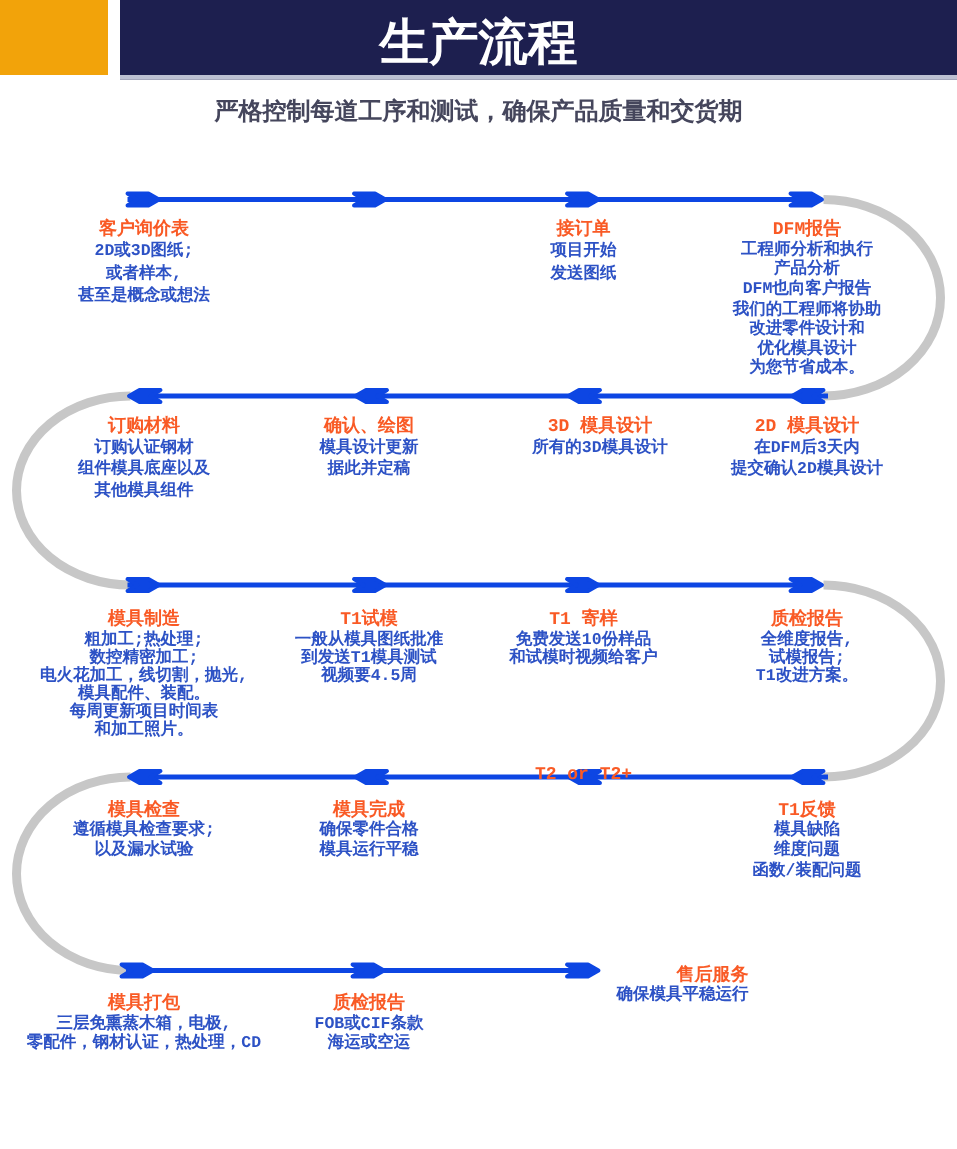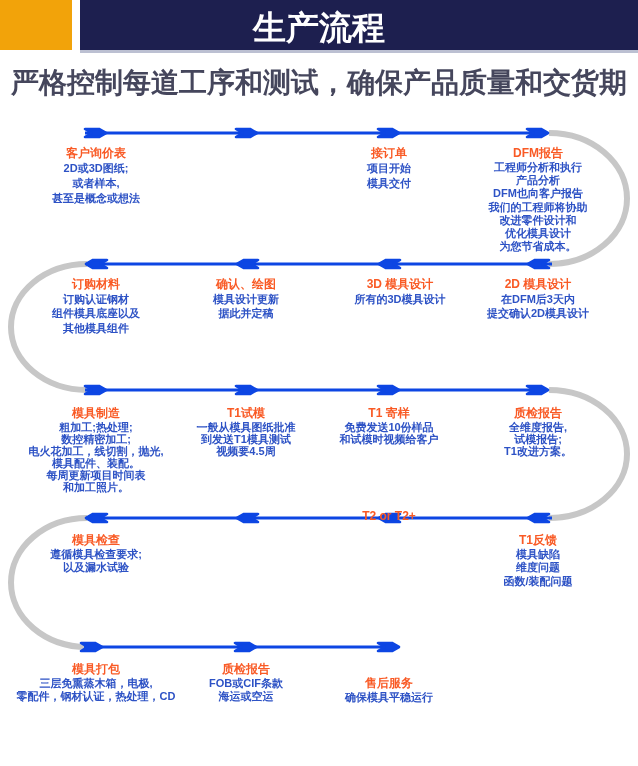--- a/index.html
+++ b/index.html
@@ -1,24 +1,24 @@
 <!DOCTYPE html>
 <html><head>
 <meta charset="utf-8">
 <style>
   html,body{margin:0;padding:0;}
   #page{position:relative;width:638px;height:766px;background:#ffffff;overflow:hidden;
-        font-family:Liberation Sans, sans-serif;}
+        font-family:Liberation Mono, monospace;}
   .accent-block{position:absolute;left:0;top:0;width:72px;height:50px;background:#f2a30a;}
   .title-bar{position:absolute;left:80px;top:0;width:558px;height:50px;background:#1d1f4f;
              border-bottom:3px solid #bcc0d2;}
   .page-title{position:absolute;left:0;top:6px;width:100%;text-align:center;color:#ffffff;
               font-size:33px;font-weight:bold;}
   .subtitle{position:absolute;left:0;top:64px;width:100%;text-align:center;color:#45465c;
-            font-size:28px;font-weight:bold;}
+            font-size:16px;font-weight:bold;}
   svg{position:absolute;left:0;top:0;}
   .step{position:absolute;width:220px;text-align:center;}
   .step-title{font-size:12px;line-height:15px;font-weight:bold;color:#f95a25;}
   .step-desc{font-size:11px;font-weight:bold;color:#2d52c5;white-space:pre-line;}
   .r1 .step-desc{line-height:15px;}
   .r2 .step-desc{line-height:14.3px;}
   .r3 .step-desc{line-height:12.1px;}
   .r4 .step-desc{line-height:13.4px;}
   .r5 .step-desc{line-height:12.8px;}
   .tight .step-desc{line-height:13.2px;}
@@ -71,21 +71,21 @@
 
   <div class="step r1" style="left:-14px;top:146px;">
     <div class="step-title">客户询价表</div>
     <div class="step-desc">2D或3D图纸;
 或者样本,
 甚至是概念或想法</div>
   </div>
   <div class="step r1" style="left:279px;top:146px;">
     <div class="step-title">接订单</div>
     <div class="step-desc">项目开始
-模具交付</div>
+发送图纸</div>
   </div>
   <div class="step r1 tight" style="left:428px;top:146px;">
     <div class="step-title">DFM报告</div>
     <div class="step-desc">工程师分析和执行
 产品分析
 DFM也向客户报告
 我们的工程师将协助
 改进零件设计和
 优化模具设计
 为您节省成本。</div>
@@ -137,37 +137,42 @@
     <div class="step-desc">全维度报告,
 试模报告;
 T1改进方案。</div>
   </div>
 
   <div class="step r4" style="left:-14px;top:533px;">
     <div class="step-title">模具检查</div>
     <div class="step-desc">遵循模具检查要求;
 以及漏水试验</div>
   </div>
+  <div class="step r4" style="left:136px;top:533px;">
+    <div class="step-title">模具完成</div>
+    <div class="step-desc">确保零件合格
+模具运行平稳</div>
+  </div>
   <div class="step r4" style="left:279px;top:509px;">
     <div class="step-title">T2 or T2+</div>
   </div>
   <div class="step r4" style="left:428px;top:533px;">
     <div class="step-title">T1反馈</div>
     <div class="step-desc">模具缺陷
 维度问题
 函数/装配问题</div>
   </div>
 
   <div class="step r5" style="left:-14px;top:662px;">
     <div class="step-title">模具打包</div>
     <div class="step-desc">三层免熏蒸木箱，电极,
 零配件，钢材认证，热处理，CD</div>
   </div>
   <div class="step r5" style="left:136px;top:662px;">
     <div class="step-title">质检报告</div>
     <div class="step-desc">FOB或CIF条款
 海运或空运</div>
   </div>
-  <div class="step r5" style="left:279px;top:676px;">
+  <div class="step r5" style="left:279px;top:643px;text-align:right;">
     <div class="step-title">售后服务</div>
     <div class="step-desc">确保模具平稳运行</div>
   </div>
 </div>
 
 </body></html>

